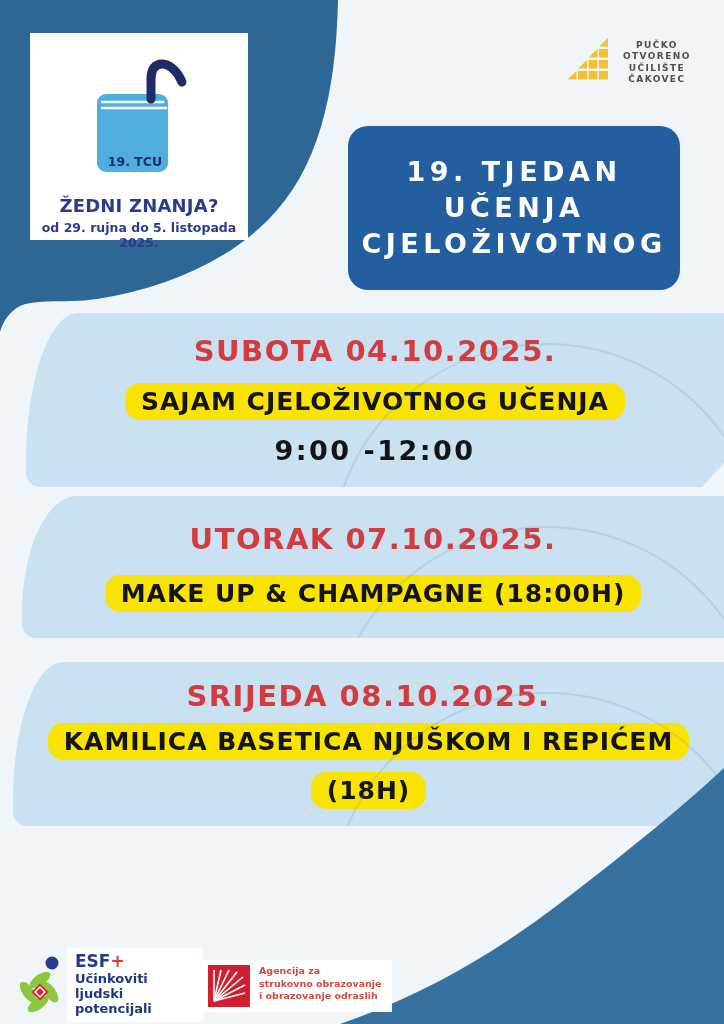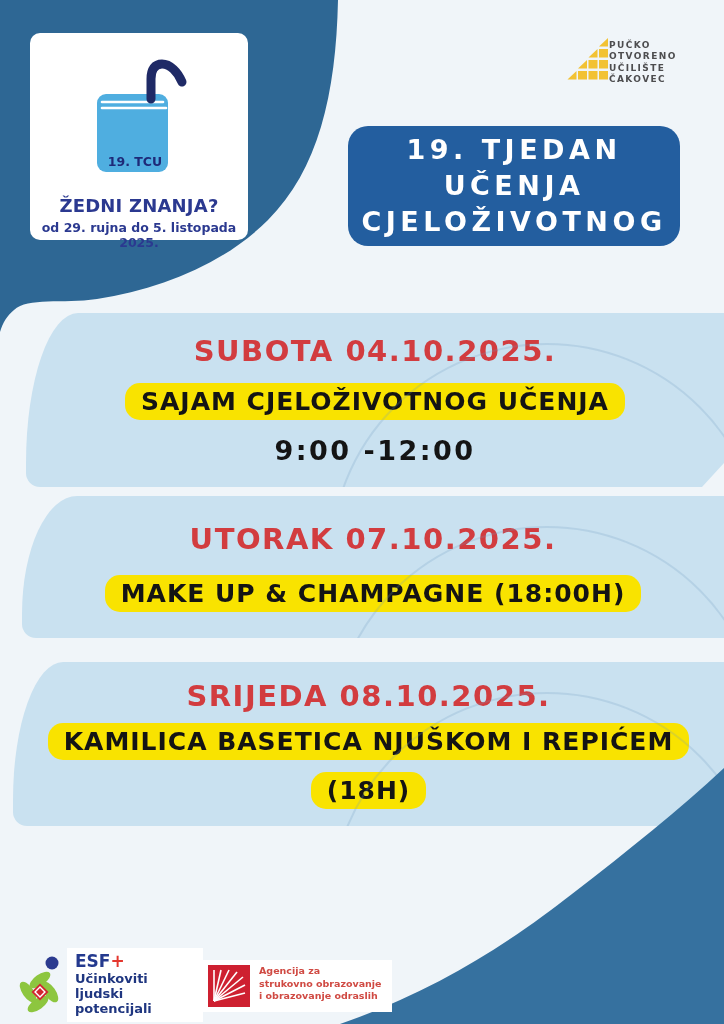--- a/index.html
+++ b/index.html
@@ -6,33 +6,33 @@
   body{width:724px;height:1024px;position:relative;overflow:hidden;
        background:#F0F5F9;font-family:"DejaVu Sans",sans-serif;}
   .abs{position:absolute;}
 
   
   #blob-top-left{left:0;top:0;width:360px;height:340px;z-index:1;}
   #blob-bottom-right{right:0;bottom:0;width:400px;height:272px;z-index:5;}
 
   
   .badge-card{left:30px;top:33px;width:218px;height:207px;background:#ffffff;
-              z-index:2;border-radius:10px;text-align:center;}
+              z-index:2;border-radius:0;text-align:center;}
   .badge-card svg{display:block;margin:0 auto;}
   .badge-tagline{margin-top:14px;font-size:18px;font-weight:800;color:#2B3990;letter-spacing:.2px;}
   .badge-dates{margin-top:4px;font-size:12.5px;font-weight:700;color:#2B3990;}
 
   
-  .org-logo{left:563px;top:38px;z-index:2;display:flex;align-items:flex-start;gap:0;}
+  .org-logo{left:563px;top:38px;z-index:2;display:flex;align-items:flex-start;gap:14px;text-align:center;}
   .org-logo-text{padding-top:2px;}
   .org-logo-text div{font-size:9px;font-weight:700;color:#4D4D4F;
                      letter-spacing:1.4px;line-height:11.3px;}
 
   
-  .title-box{left:348px;top:126px;width:332px;height:120px;background:#235E9F;
+  .title-box{left:348px;top:126px;width:332px;height:164px;background:#235E9F;
              border-radius:20px;z-index:2;display:flex;flex-direction:column;
              align-items:center;justify-content:center;}
   .title-box div{color:#ffffff;font-size:27px;font-weight:700;
                  letter-spacing:4.5px;line-height:36px;white-space:nowrap;}
 
   
   .banner{background:#C9E1F0;z-index:3;overflow:hidden;display:flex;
           flex-direction:column;align-items:center;justify-content:space-evenly;}
   .banner::before{content:"";position:absolute;width:430px;height:430px;
           border:2px solid rgba(110,155,190,.22);border-radius:50%;

